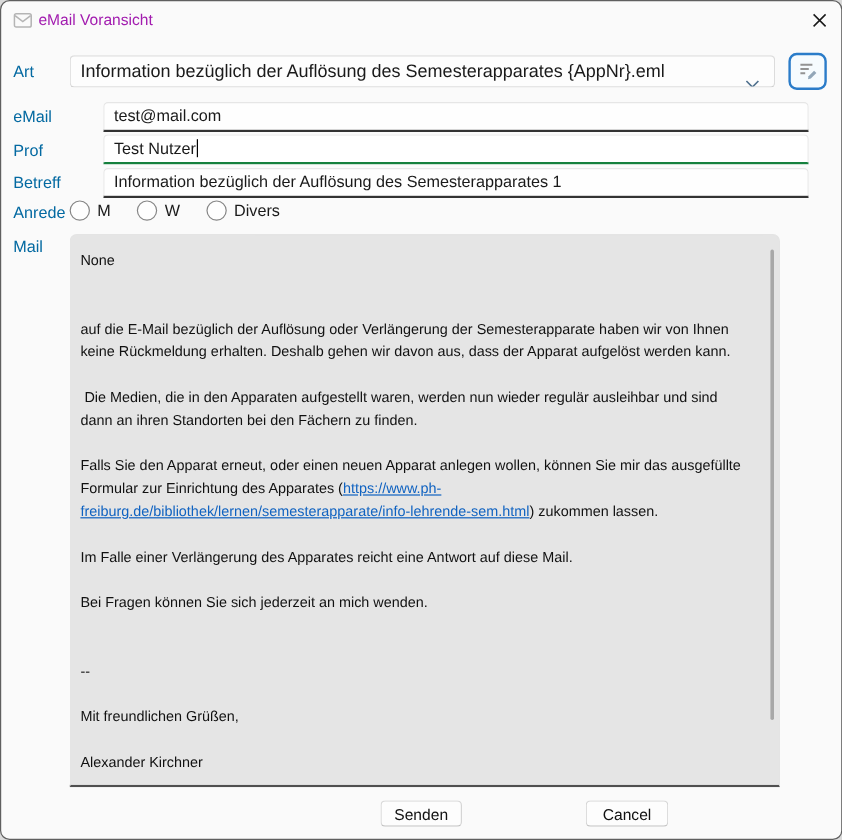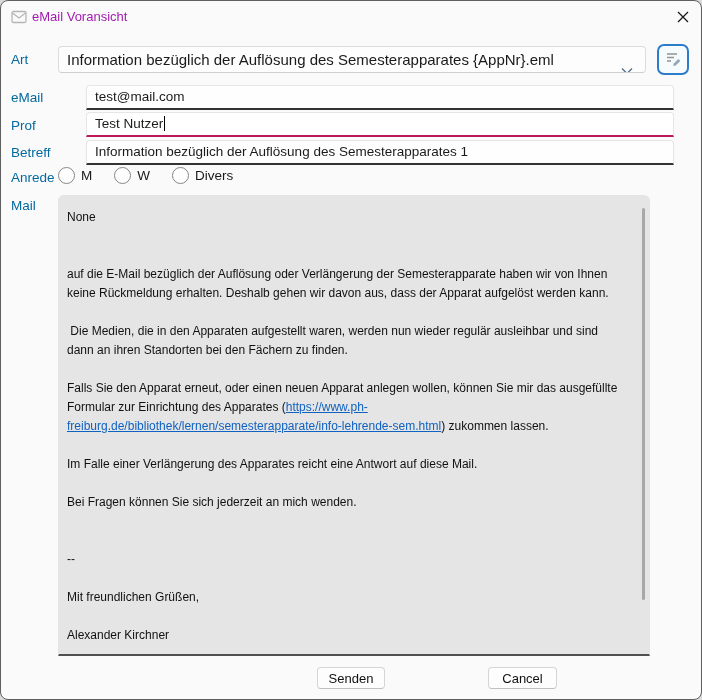--- a/index.html
+++ b/index.html
@@ -26,21 +26,21 @@
   .tool-btn{
     position:absolute;left:656px;top:43px;width:32px;height:31px;
     background:#f6fbfe;border:2px solid #2b7cc9;border-radius:7px;
     display:flex;align-items:center;justify-content:center;padding:0;cursor:pointer;
   }
   .textfield{
     position:absolute;left:57px;width:588px;height:25px;
     background:#fefefe;border:1px solid #e6e6e6;border-bottom:2px solid #333333;border-radius:4px 4px 0 0;
     font-size:13.5px;line-height:22px;padding:0 8px;white-space:nowrap;overflow:hidden;margin-left:28px;
   }
-  .textfield.focused{border-bottom:2px solid #be185d;background:#ffffff;}
+  .textfield.focused{border-bottom:2px solid #15803d;background:#ffffff;}
   .caret{display:inline-block;width:1px;height:15px;background:#000;vertical-align:-3px;margin-left:1px;}
   
   .radio-row{position:absolute;left:57px;top:164px;height:20px;display:flex;align-items:center;gap:6px;font-size:13.5px;}
   .radio{width:17px;height:17px;border:1px solid #868686;border-radius:50%;background:#fefefe;display:inline-block;}
   .radio-label{margin-right:16px;}
   
   .mailbox{
     position:absolute;left:57px;top:194px;width:592px;height:461px;
     background:#e5e5e5;border:1px solid #e4e4e4;border-bottom:2.5px solid #4f4f4f;border-radius:6px 6px 0 0;
     overflow:hidden;

